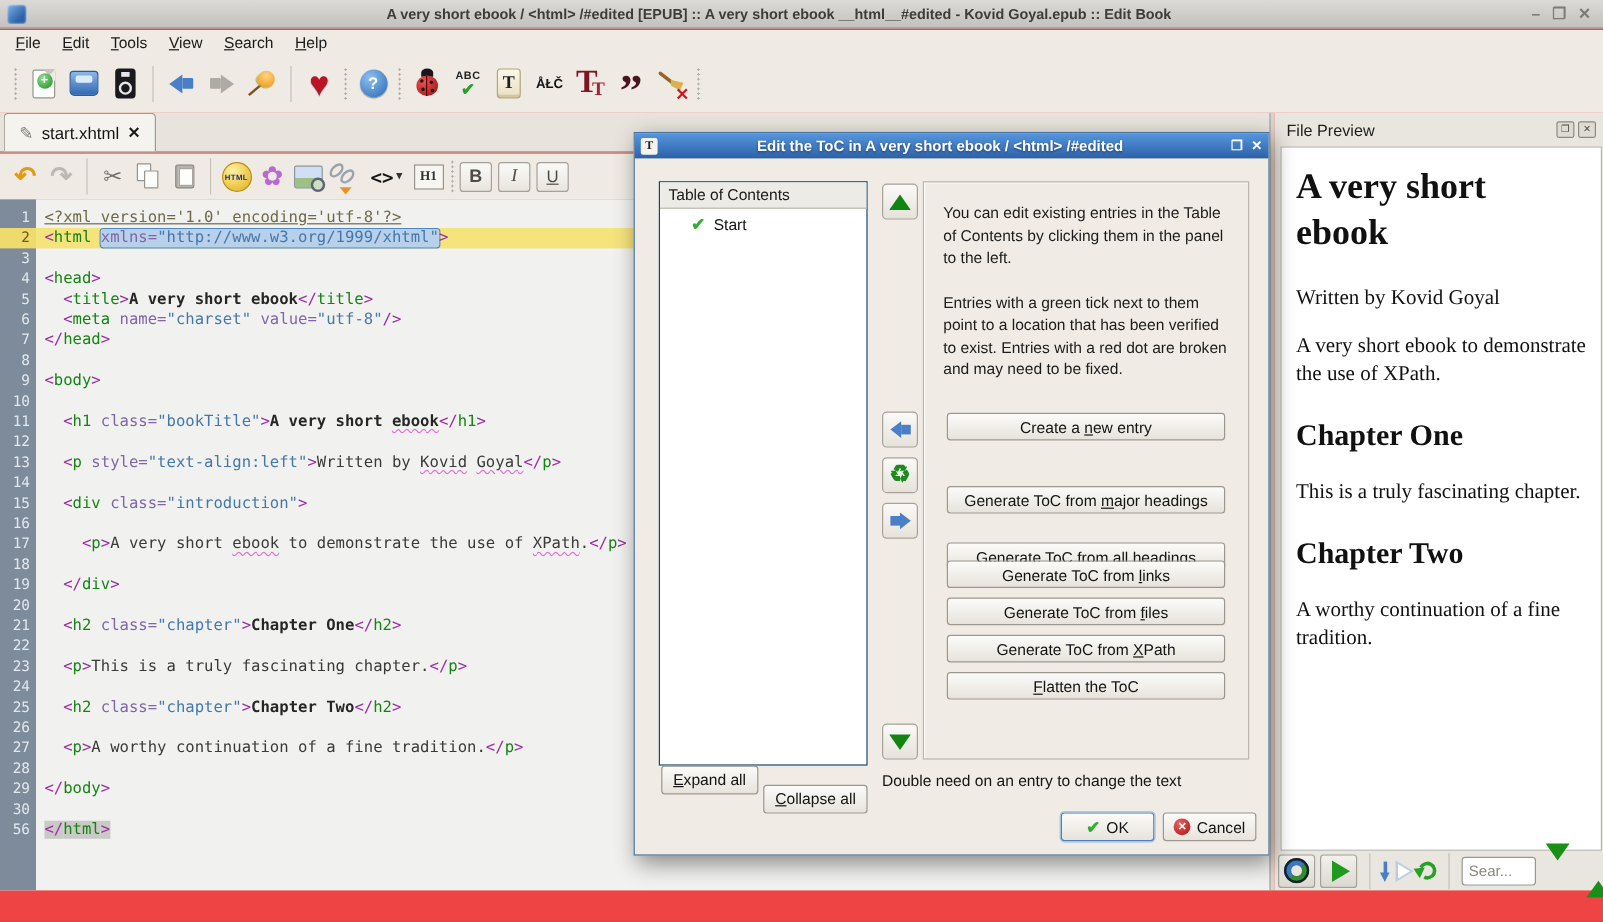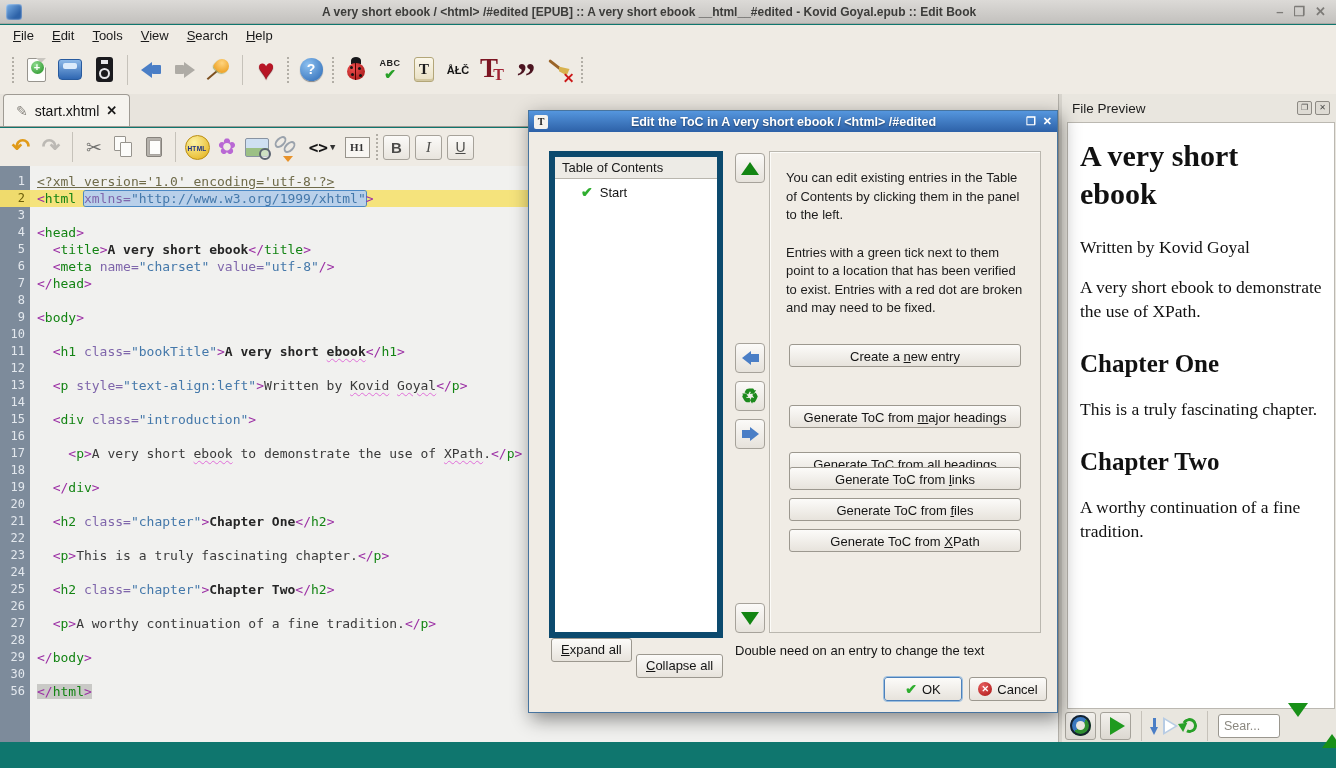--- a/index.html
+++ b/index.html
@@ -1,17 +1,17 @@
 <!DOCTYPE html>
 <html><head>
 <meta charset="utf-8">
 <style>
   html,body{margin:0;padding:0;background:#555;}
   *{box-sizing:border-box;}
-  .screen{position:relative;width:1336px;height:768px;background:#0f766e;font-family:"Liberation Sans",sans-serif;overflow:hidden;}
+  .screen{position:relative;width:1336px;height:768px;background:#ef4444;font-family:"Liberation Sans",sans-serif;overflow:hidden;}
 
   
   .titlebar{position:absolute;left:0;top:0;width:1336px;height:24px;background:linear-gradient(#dcdad7,#c3c1be);border-bottom:1px solid #a9a7a3;display:flex;align-items:center;padding:0 6px;}
   .app-icon{width:16px;height:16px;border-radius:3px;background:linear-gradient(135deg,#7db2e8 0%,#2d62a8 70%);box-shadow:inset 0 0 2px #fff;flex:none;}
   .title-text{flex:1;text-align:center;font-size:12px;font-weight:bold;color:#3c3c3a;white-space:nowrap;overflow:hidden;}
   .win-controls{display:flex;gap:10px;color:#7d7b78;font-size:13px;font-weight:bold;padding-right:4px;}
   .win-controls span{cursor:default;}
 
   
   .menubar{position:absolute;left:0;top:25px;width:1336px;height:20px;display:flex;align-items:center;padding-left:4px;font-size:13px;color:#1a1a1a;background:#efebe4;}
@@ -147,21 +147,21 @@
   .statusbar{position:absolute;left:0;top:742px;width:1336px;height:26px;background:#ebe8e1;border-top:1px solid #c6c3bb;display:flex;align-items:center;justify-content:space-between;padding:0 9px;}
   .sb-left{font-size:13.5px;font-weight:bold;color:#141414;}
   .sb-right{font-size:13px;color:#141414;}
 
   
   .dialog{position:absolute;left:528px;top:110px;width:530px;height:603px;background:#f0ece5;border:1px solid #47749f;box-shadow:3px 6px 18px rgba(0,0,0,.45);z-index:50;}
   .dlg-titlebar{height:21px;background:linear-gradient(#5596de,#2d61a7);display:flex;align-items:center;padding:0 5px;color:#fff;}
   .dlg-icon{width:14px;height:14px;background:#f5f3ee;border-radius:2px;color:#222;font:bold 10px/14px "Liberation Serif",serif;text-align:center;flex:none;}
   .dlg-title{flex:1;text-align:center;font-size:12.5px;font-weight:bold;text-shadow:0 1px 2px rgba(0,0,0,.45);white-space:nowrap;overflow:hidden;}
   .dlg-wbtn{font-size:11px;font-weight:bold;margin-left:7px;color:#fff;}
-  .toc-tree{position:absolute;left:20px;top:40px;width:174px;height:487px;background:#fff;border:6px solid #0c4a6e;}
+  .toc-tree{position:absolute;left:20px;top:40px;width:174px;height:487px;background:#fff;border:1px solid #0c4a6e;}
   .tree-header{height:22px;background:#edebe6;border-bottom:1px solid #b9b6ae;font-size:13px;color:#1a1a1a;padding:3px 7px;}
   .tree-item{display:flex;align-items:center;gap:7px;padding:6px 6px 0 26px;font-size:13px;color:#141414;}
   .tree-check{color:#2fae2f;font-size:14px;font-weight:bold;line-height:13px;}
   .colbtn{position:absolute;left:206px;width:30px;height:30px;background:linear-gradient(#fbfaf8,#e6e2db);border:1px solid #a6a29a;border-radius:4px;display:flex;align-items:center;justify-content:center;}
   .ctri-up{width:0;height:0;border-left:9px solid transparent;border-right:9px solid transparent;border-bottom:13px solid #128412;}
   .ctri-down{width:0;height:0;border-left:9px solid transparent;border-right:9px solid transparent;border-top:13px solid #128412;}
   .arrL,.arrR{display:flex;align-items:center;}
   .aL-head{width:0;height:0;border-top:7px solid transparent;border-bottom:7px solid transparent;border-right:9px solid #4a7ec6;}
   .aR-head{width:0;height:0;border-top:7px solid transparent;border-bottom:7px solid transparent;border-left:9px solid #4a7ec6;}
   .a-tail{width:8px;height:8px;background:#4a7ec6;}
@@ -464,20 +464,21 @@
 
     <div class="help-panel">
       <p class="help-p">You can edit existing entries in the Table of Contents by clicking them in the panel to the left.</p>
       <p class="help-p">Entries with a green tick next to them point to a location that has been verified to exist. Entries with a red dot are broken and may need to be fixed.</p>
       <button class="dlg-btn" style="top:192px;">Create a <u>n</u>ew entry</button>
       <button class="dlg-btn" style="top:253px;">Generate ToC from <u>m</u>ajor headings</button>
       <button class="dlg-btn" style="top:300px;">Generate ToC from <u>a</u>ll headings</button>
       <button class="dlg-btn" style="top:315px;">Generate ToC from <u>l</u>inks</button>
       <button class="dlg-btn" style="top:346px;">Generate ToC from <u>f</u>iles</button>
       <button class="dlg-btn" style="top:377px;">Generate ToC from <u>X</u>Path</button>
+      <button class="dlg-btn" style="top:408px;"><u>F</u>latten the ToC</button>
     </div>
 
     <button class="small-btn" style="left:22px;top:527px;"><u>E</u>xpand all</button>
     <button class="small-btn" style="left:107px;top:527px;margin-top:16px;"><u>C</u>ollapse all</button>
     <span class="dlg-hint">Double need on an entry to change the text</span>
 
     <button class="btn-ok">
       <span class="ok-check">✔</span>
       <span>OK</span>
     </button>

